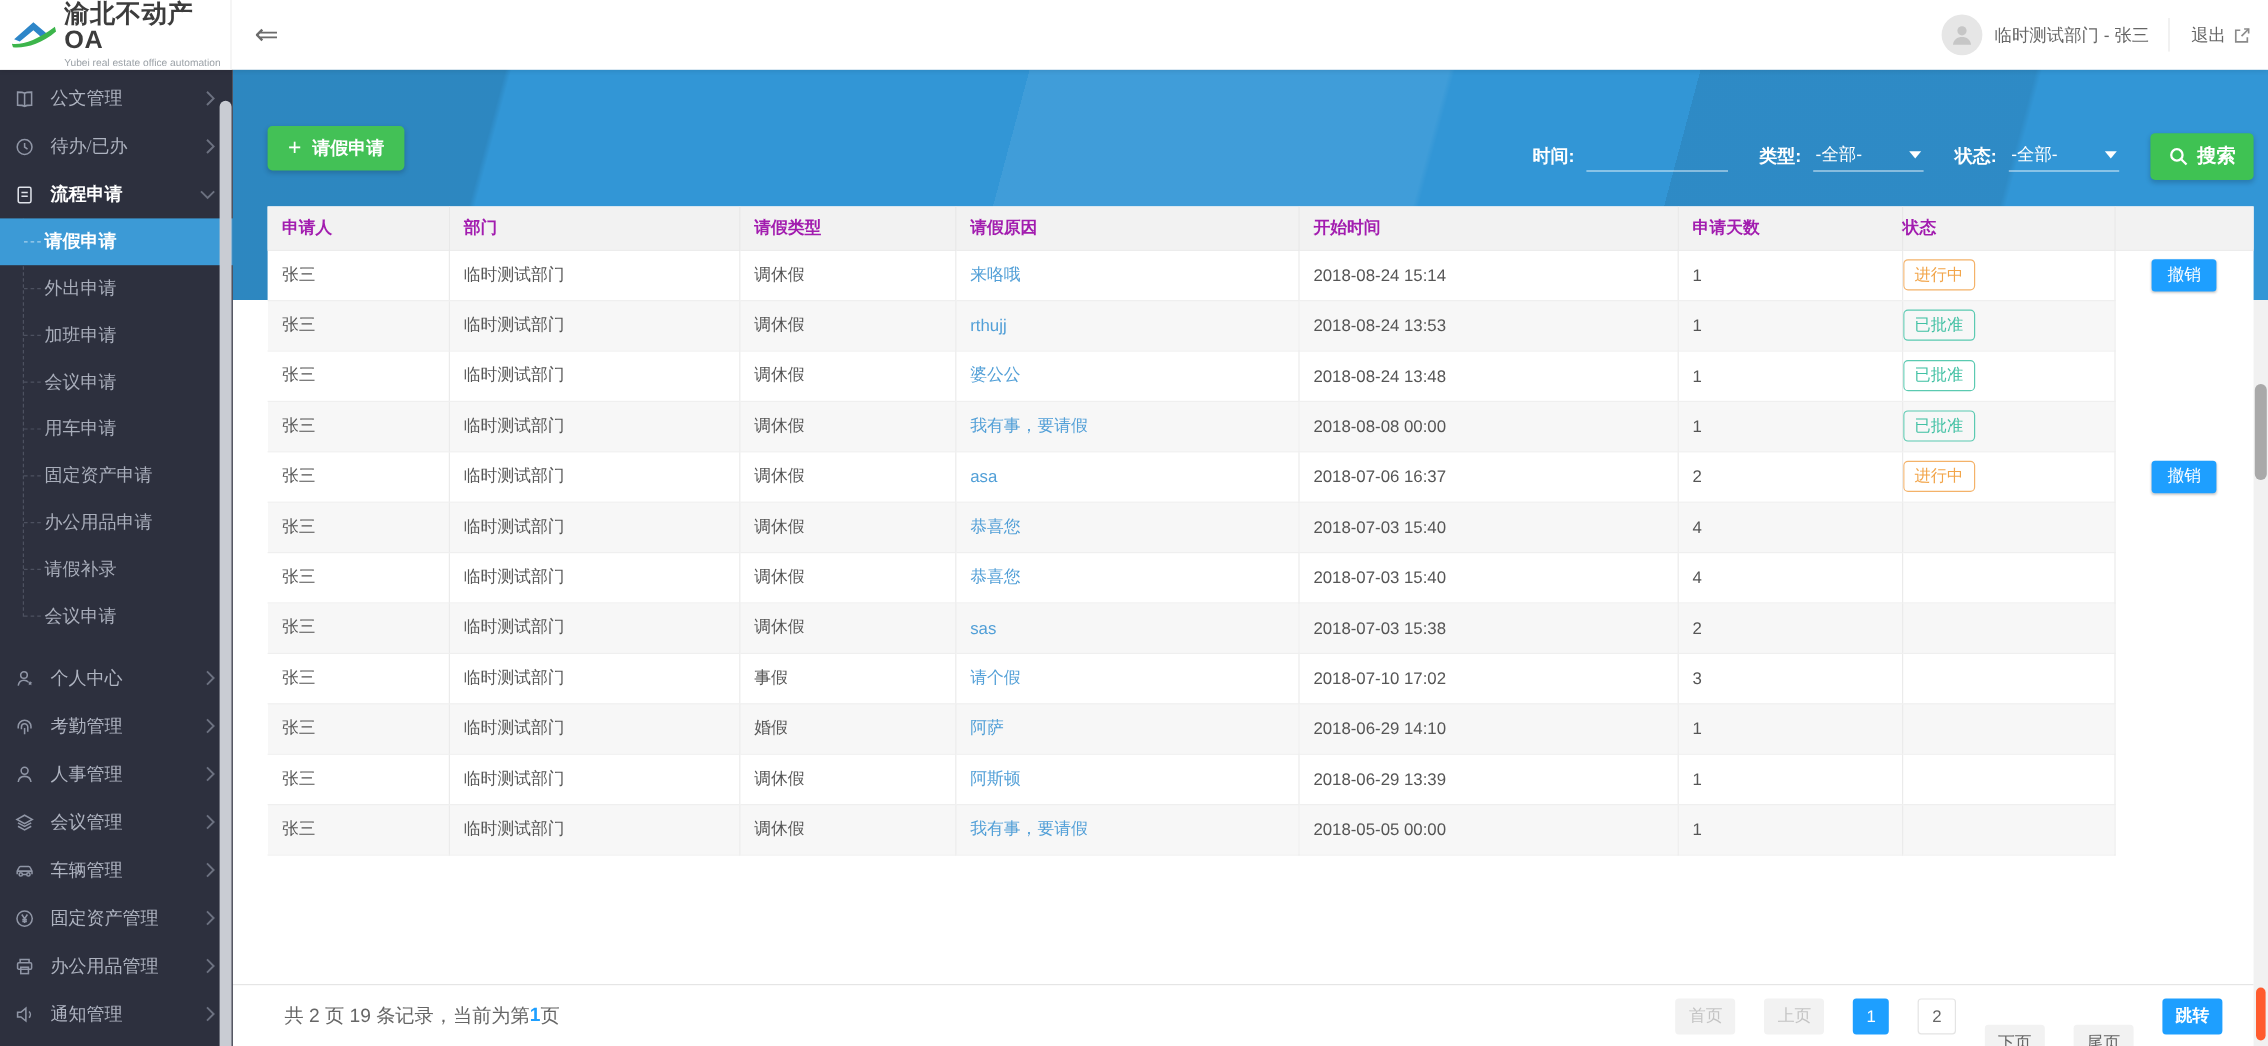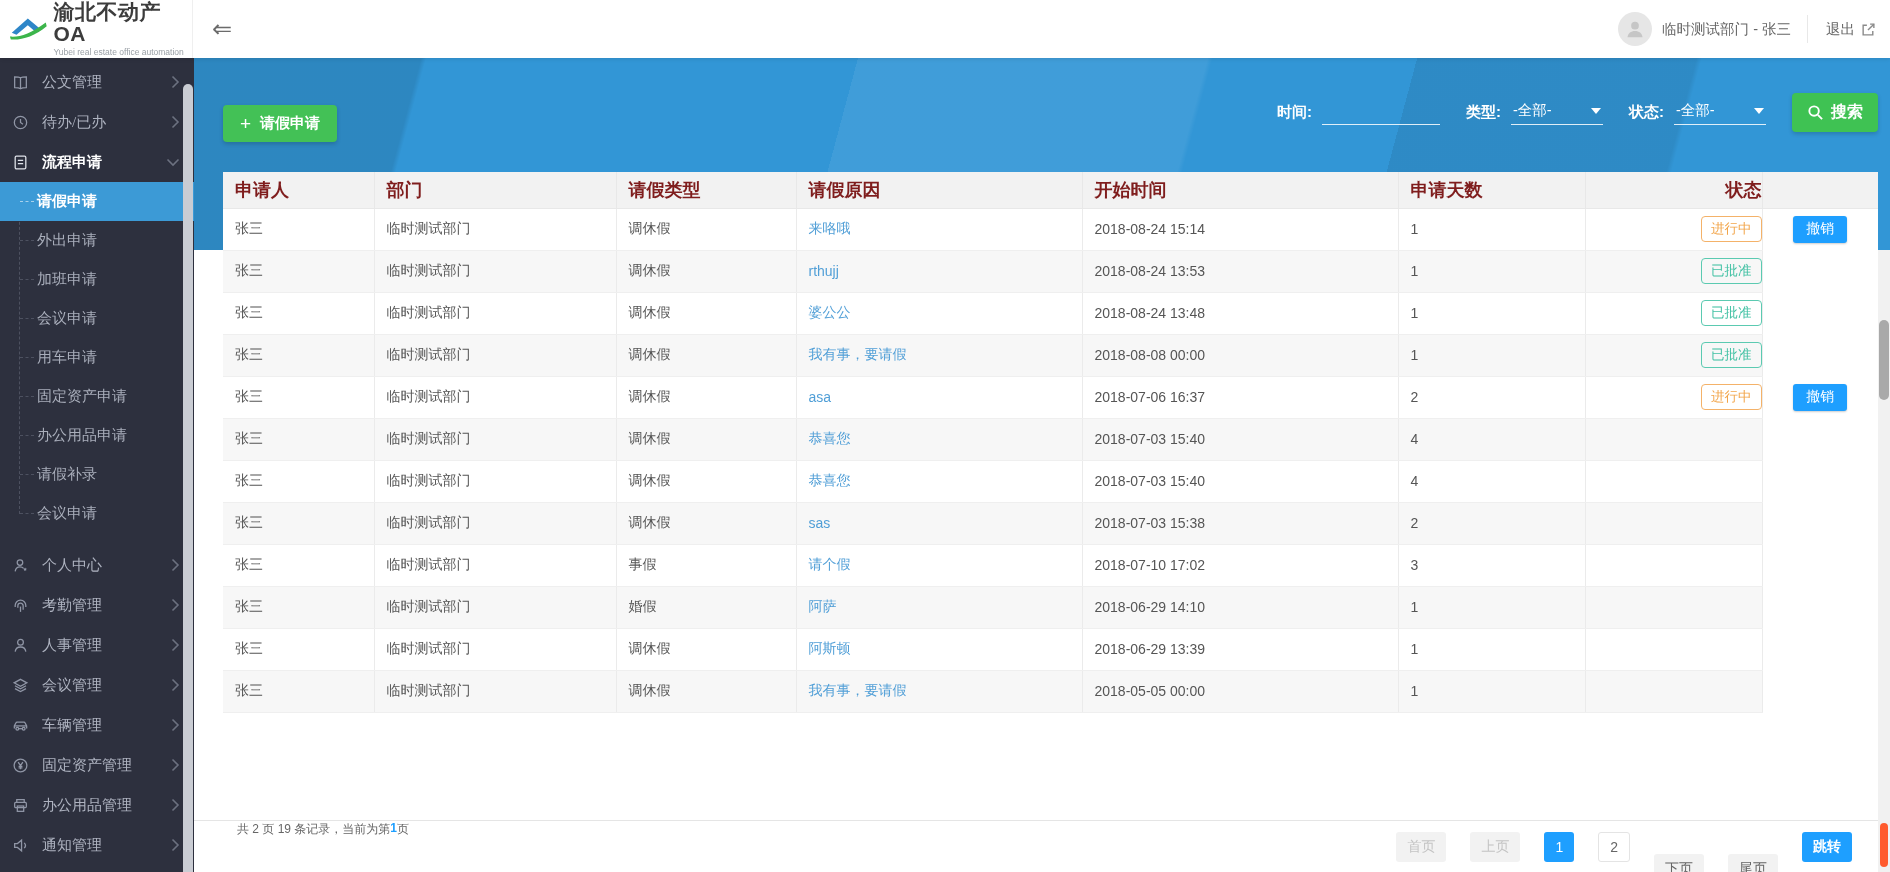--- a/index.html
+++ b/index.html
@@ -52,57 +52,57 @@
       linear-gradient(105deg, rgba(0,0,0,.10) 0 13%, rgba(0,0,0,0) 13.3%),
       linear-gradient(105deg, rgba(0,0,0,0) 0 38%, rgba(255,255,255,.07) 38% 58%, rgba(0,0,0,0) 58.3%),
       linear-gradient(105deg, rgba(0,0,0,0) 0 70%, rgba(0,0,0,.08) 70% 86%, rgba(0,0,0,0) 86.3%),
       #3296d6; }
   .btn-new { position:absolute; left:29px; top:47px; height:37px; padding:0 17px; background:#43c156; color:#fff;
              font-size:15px; font-weight:bold; border:none; border-radius:4px; display:flex; align-items:center;
              gap:9px; box-shadow:0 2px 4px rgba(0,0,0,.18); cursor:pointer;
              font-family:inherit; }
   .btn-new .plus { font-size:19px; font-weight:normal; line-height:1; }
 
-  .filters { position:absolute; right:12px; top:34px; height:40px; display:flex; align-items:center; color:#fff; }
+  .filters { position:absolute; right:12px; top:52px; height:40px; display:flex; align-items:center; color:#fff; }
   .f-label { font-size:15px; font-weight:bold; }
   .f-input { width:118px; height:26px; background:transparent; border:none; outline:none;
              border-bottom:1px solid rgba(255,255,255,.85); margin:0 26px 0 10px; color:#fff; font-size:14px; }
   .f-select { width:92px; height:26px; border-bottom:1px solid rgba(255,255,255,.85); margin:0 26px 0 10px;
               display:flex; align-items:center; justify-content:space-between; font-size:14.5px; cursor:pointer;
               padding:0 2px 2px 2px; }
   .caret { width:0; height:0; border-left:5px solid transparent; border-right:5px solid transparent;
            border-top:6px solid #fff; }
   .btn-search { height:39px; padding:0 15px; background:#3fc253; color:#fff; border:none; border-radius:4px;
                 font-size:16px; font-weight:bold; display:flex; align-items:center; gap:7px; cursor:pointer;
                 box-shadow:0 2px 4px rgba(0,0,0,.18); font-family:inherit; }
 
   
   .card { position:absolute; left:29px; top:114px; width:1655px; z-index:10; }
   table { border-collapse:collapse; width:1655px; table-layout:fixed; background:#fff; }
-  th { height:36px; background:#f2f2f2; font-size:18px; color:#7f1d1d; text-align:left; padding:0 0 0 12px;
+  th { height:36px; background:#f2f2f2; font-size:14px; color:#a21caf; text-align:left; padding:0 0 0 12px;
        border-right:1px solid #e8e8e8; border-bottom:1px solid #e8e8e8; font-weight:bold; }
   td { height:42px; font-size:14px; color:#555; padding:0 0 0 12px; border-right:1px solid #ebebeb;
        border-bottom:1px solid #efefef; overflow:hidden; white-space:nowrap; }
   tbody tr:nth-child(even) td { background:#f7f7f7; }
-  th.c-status, td.c-status { text-align:right; padding:0;font-family:Liberation Mono, monospace; }
+  th.c-status, td.c-status { text-align:left; padding:0;font-family:Liberation Mono, monospace; }
   th.c-action { border-right:none; }
   td.c-action { border:none; text-align:center; padding:0; }
   tbody tr:nth-child(even) td.c-action { background:#fff; }
   a.reason { color:#519fd7; text-decoration:none; cursor:pointer; }
   .badge { display:inline-block; padding:3px 9px; border:1px solid; border-radius:4px; font-size:13.5px;
            background:transparent; }
   .badge.orange { color:#f2a54a; border-color:#f4b269; }
   .badge.teal { color:#42c1a4; border-color:#5bcab1; }
   .btn-revoke { height:27px; padding:0 13px; background:#1E9FFF; color:#fff; border:none; border-radius:3px;
                 font-size:14px; cursor:pointer; box-shadow:0 1px 2px rgba(0,0,0,.2); font-family:inherit; }
 
   
   .footerbar { position:absolute; left:0; top:762px; width:1684px; height:52px; border-top:1px solid #e5e5e5;
                background:#fff; }
-  .summary { position:absolute; left:43px; top:0; height:52px; display:flex; font-size:12px;
+  .summary { position:absolute; left:43px; top:0; height:52px; display:flex; align-items:center; font-size:16px;
              color:#666; }
   .summary .cur { color:#1E9FFF; font-weight:bold; }
   .pager { position:absolute; right:26px; top:0; height:52px; display:flex; align-items:center; gap:24px; }
   .pg { min-width:20px; height:30px; padding:0 11px; display:flex; align-items:center; justify-content:center;
         font-size:14px; border-radius:3px; cursor:pointer; }
   .pg.disabled { background:#f2f2f2; color:#c4c4c4; }
   .pg.normal { background:#f2f2f2; color:#666;margin-top:44px; }
   .pg.pagenum { background:#fff; border:1px solid #e4e4e4; color:#666; }
   .pg.active { background:#1E9FFF; color:#fff; }
   .pg.jump { background:#1E9FFF; color:#fff; font-weight:bold; }

